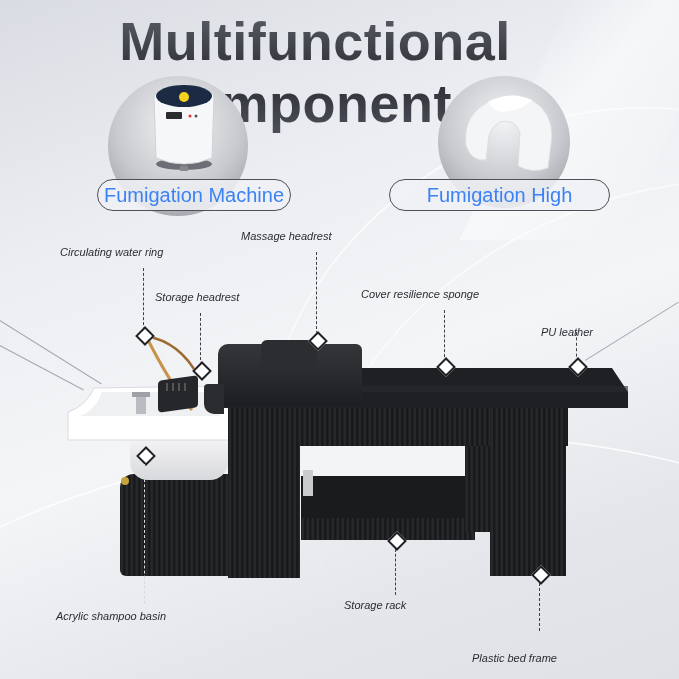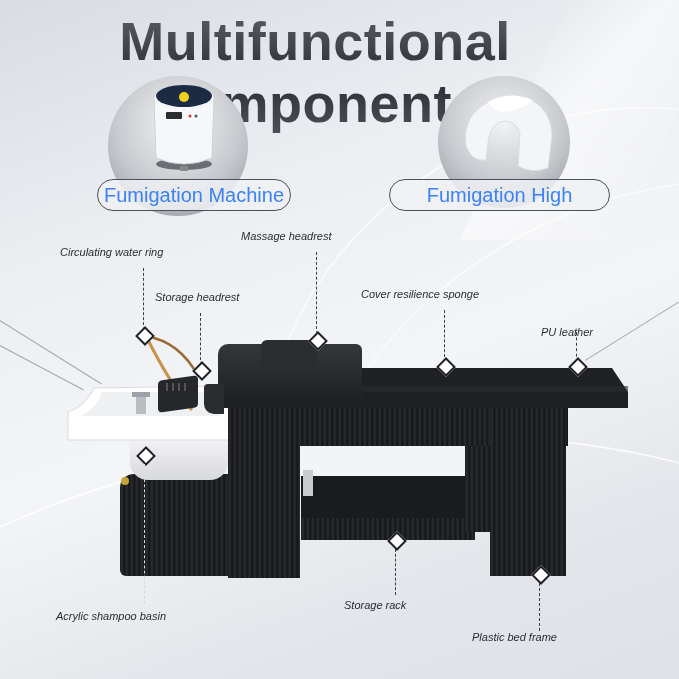--- a/index.html
+++ b/index.html
@@ -153,13 +153,13 @@
 <div class="diamond" style="left:139px; top:449px;"></div>
 <div class="vline" style="left:144px; top:464px; height:140px; border-left-color:#d8dadf;"></div>
 <div class="label" style="left:56px; top:610px;text-align:right;">Acrylic shampoo basin</div>
 
 <div class="diamond" style="left:390px; top:534px;"></div>
 <div class="vline" style="left:395px; top:549px; height:46px;"></div>
 <div class="label" style="left:344px; top:599px;">Storage rack</div>
 
 <div class="diamond" style="left:534px; top:568px;"></div>
 <div class="vline" style="left:539px; top:583px; height:48px;"></div>
-<div class="label" style="left:472px; top:631px;">Plastic bed frame</div>
+<div class="label" style="left:472px; top:652px;">Plastic bed frame</div>
 
 </body></html>

